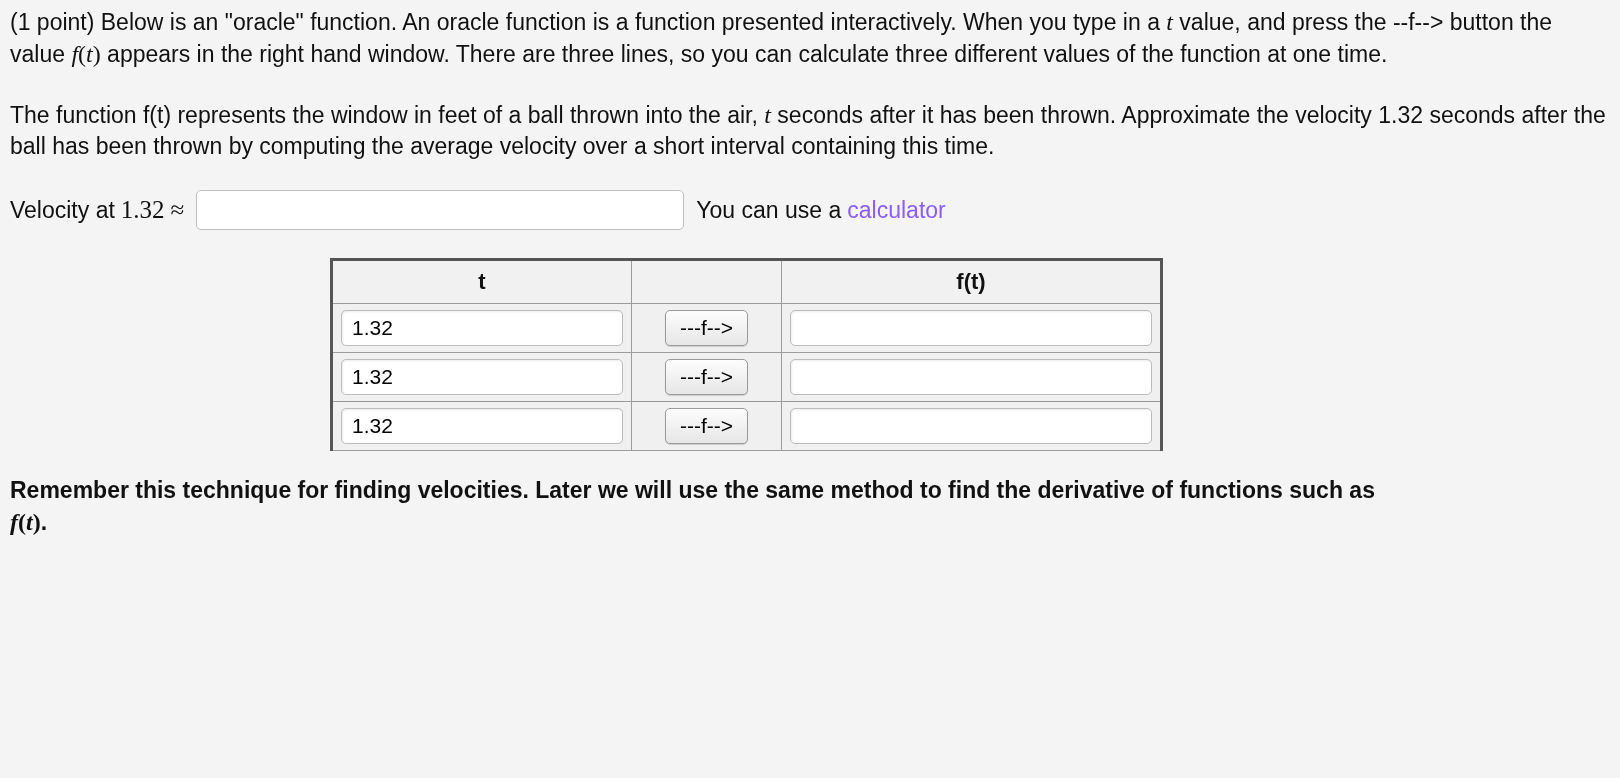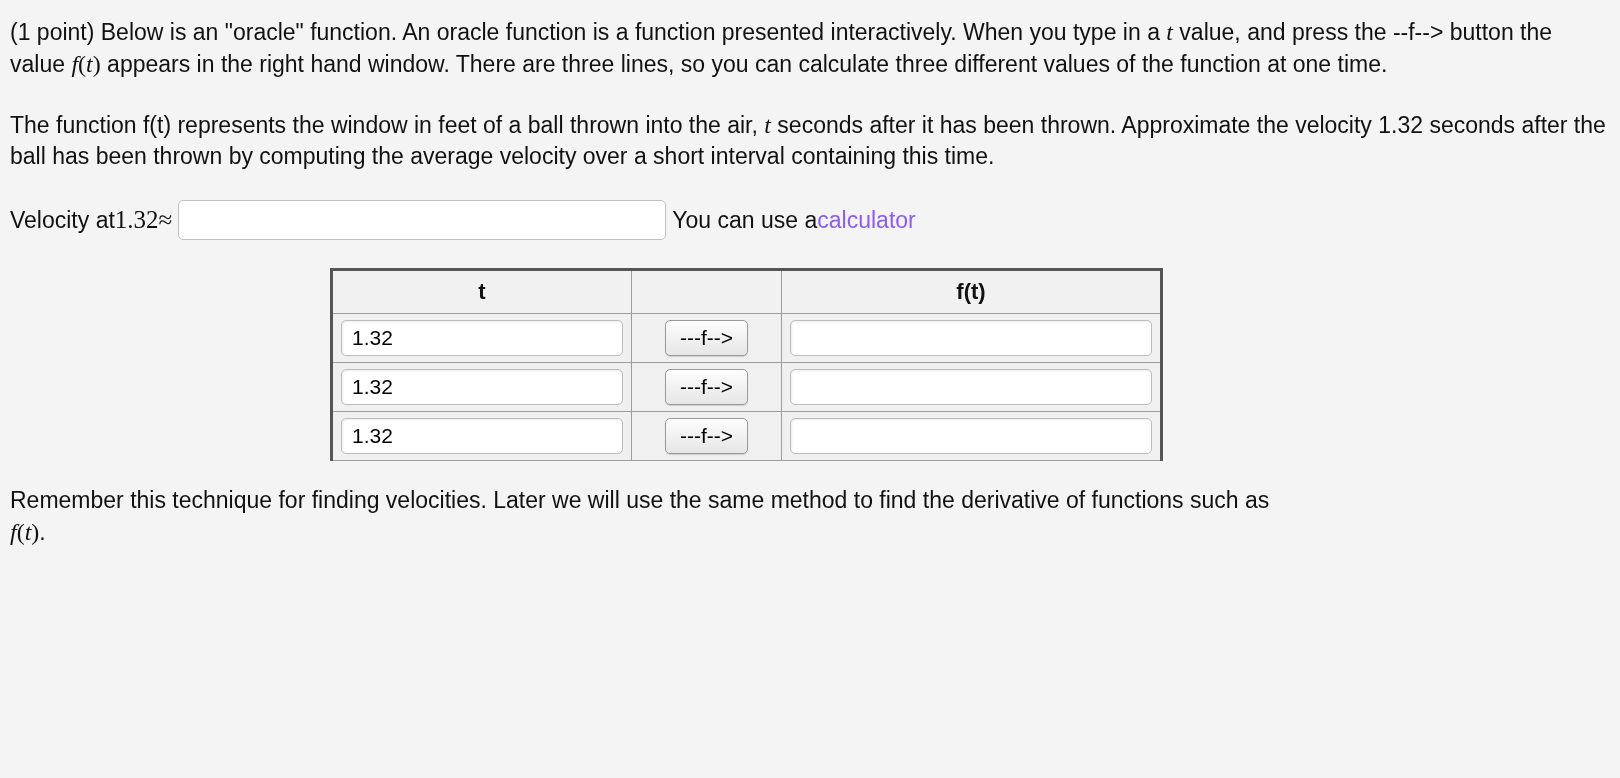--- a/index.html
+++ b/index.html
@@ -5,40 +5,41 @@
   html, body {
     margin: 0;
     padding: 0;
     background: #f4f4f4;
     font-family: "Helvetica Neue", Helvetica, Arial, sans-serif;
     font-size: 23px;
     color: #111;
     line-height: 1.35;
   }
   .page {
-    padding: 16px 10px 20px 10px;
+    padding: 6px 10px 20px 10px;
     width: 1600px;
   }
   p {
     margin: 0 0 28px 0;
   }
   .mathit {
     font-family: "Times New Roman", Times, serif;
     font-style: italic;
     font-size: 24px;
   }
   .mathup {
     font-family: "Times New Roman", Times, serif;
     font-style: normal;
     font-size: 24px;
   }
   .answer-line {
     display: flex;
     align-items: center;
     flex-wrap: wrap;
+    gap: 6px;
   }
   .answer-input {
     width: 470px;
     height: 38px;
     border: 1px solid #bfbfbf;
     border-radius: 5px;
     background: #fff;
     font-size: 20px;
     padding: 0 8px;
     margin: 0 6px;
@@ -162,18 +163,18 @@
         </tr>
         <tr>
           <td><input class="t-input" type="text" value="1.32" style=""></td>
           <td><button class="f-btn">---f--&gt;</button></td>
           <td><input class="out-input" type="text" value="" style=""></td>
         </tr>
       </tbody>
     </table>
   </div>
 
-  <p style="margin-bottom:4px;">
+  <p style="margin-bottom:4px;font-weight:bold;">
     <span>Remember this technique for finding velocities. Later we will use the same method to find the derivative of functions such as </span><br>
     <span class="mathit"><span class="mathit">f</span><span class="mathup">(</span><span class="mathit">t</span><span class="mathup">)</span></span><span>.</span>
   </p>
 
 </div>
 
 </body></html>

